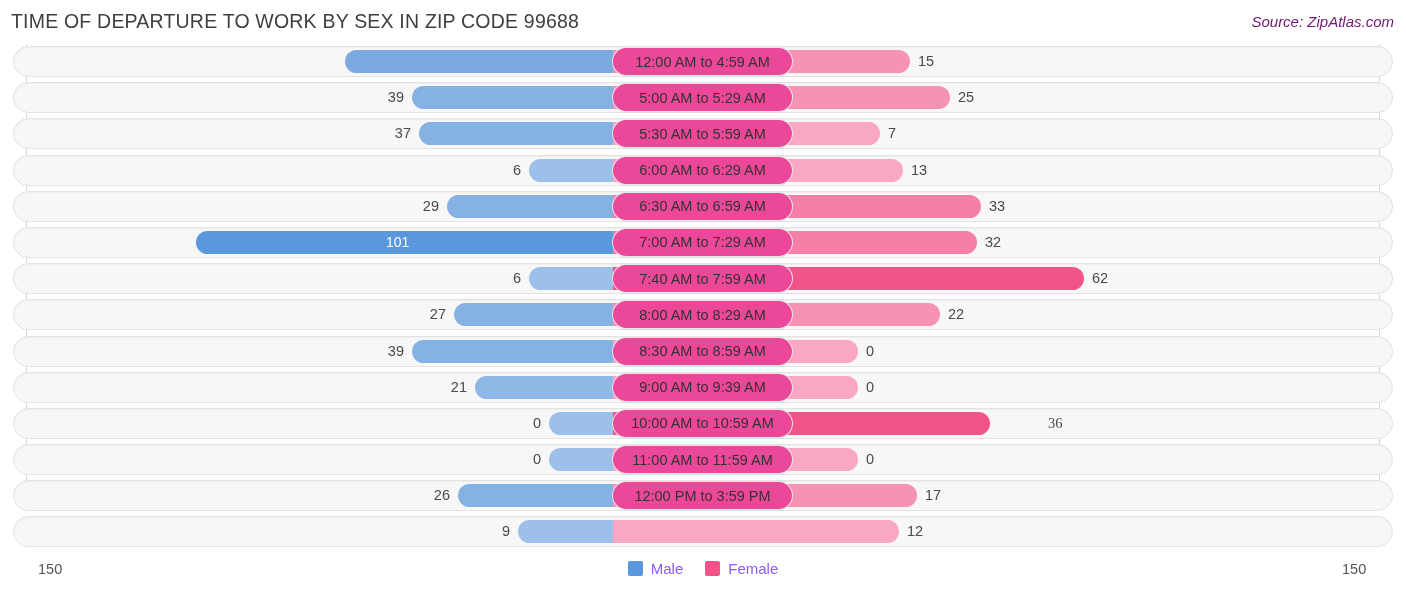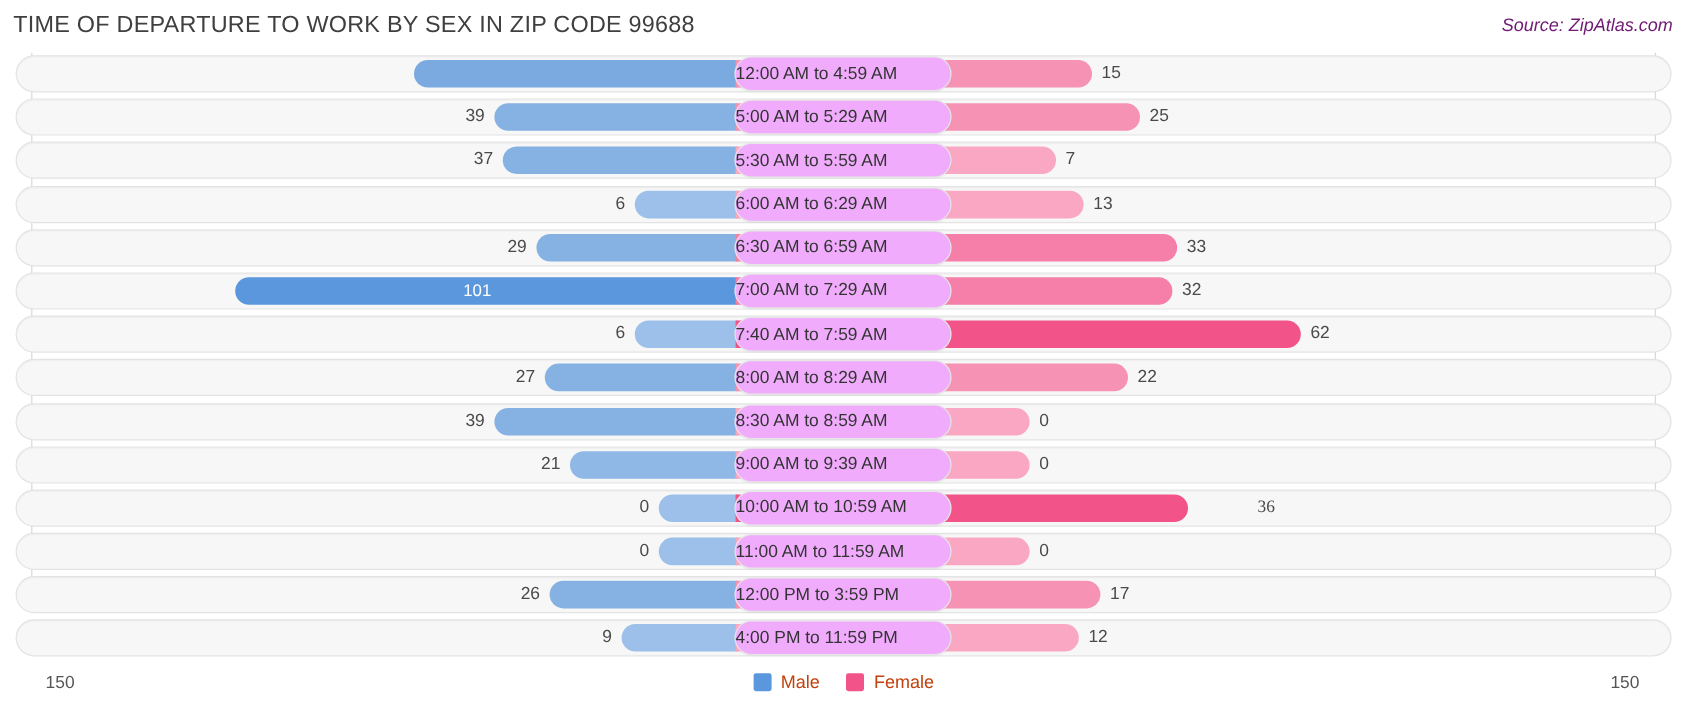--- a/index.html
+++ b/index.html
@@ -129,25 +129,26 @@
     font-size: 14px;
   }
 
   
   .cat-pill {
     position: absolute;
     left: 613px;
     top: 4px;
     width: 179px;
     height: 27px;
-    background: #f0abfc;
+    background: #ec4899;
     border-radius: 14px;
     box-shadow: 0 0 0 1px #e6e6e6, 0 1px 2px rgba(0,0,0,0.10);
     display: flex;
     align-items: center;
+    justify-content: center;
     box-sizing: border-box;
   }
   .cat-pill span {
     font-size: 14.5px;
     color: #333333;
     white-space: nowrap;
   }
 
   
   .footer {
@@ -182,21 +183,21 @@
     gap: 8px;
   }
   .legend-swatch {
     width: 15px;
     height: 15px;
     border-radius: 2px;
     display: block;
   }
   .legend-text {
     font-size: 15px;
-    color: #c2410c;
+    color: #8b5cf6;
   }
 </style>
 </head>
 <body>
 
 <div class="chart-wrap">
 
   <div class="header">
     <div class="chart-title">TIME OF DEPARTURE TO WORK BY SEX IN ZIP CODE 99688</div>
     <div class="source-note">Source: ZipAtlas.com</div>
@@ -334,23 +335,20 @@
           <div class="cat-pill">
             <span>12:00 PM to 3:59 PM</span>
           </div>
           <div class="val female-val" style="left: 925px;">17</div>
         </div>
         <div class="row">
           <div class="track"></div>
           <div class="bar male" style="width: 97px; background: rgb(156, 192, 233);"></div>
           <div class="val male-val" style="right: 896px;">9</div>
           <div class="bar female" style="width: 286px; left: 613px; background: rgb(249, 167, 195);"></div>
-          <div class="cat-pill">
-            <span>4:00 PM to 11:59 PM</span>
-          </div>
           <div class="val female-val" style="left: 907px;">12</div>
         </div>
       </div>
   </div>
 
   <div class="footer">
     <div class="axis-label left">150</div>
     <div class="axis-label right">150</div>
     <div class="legend" id="legend-host">
         <div class="legend-item">

